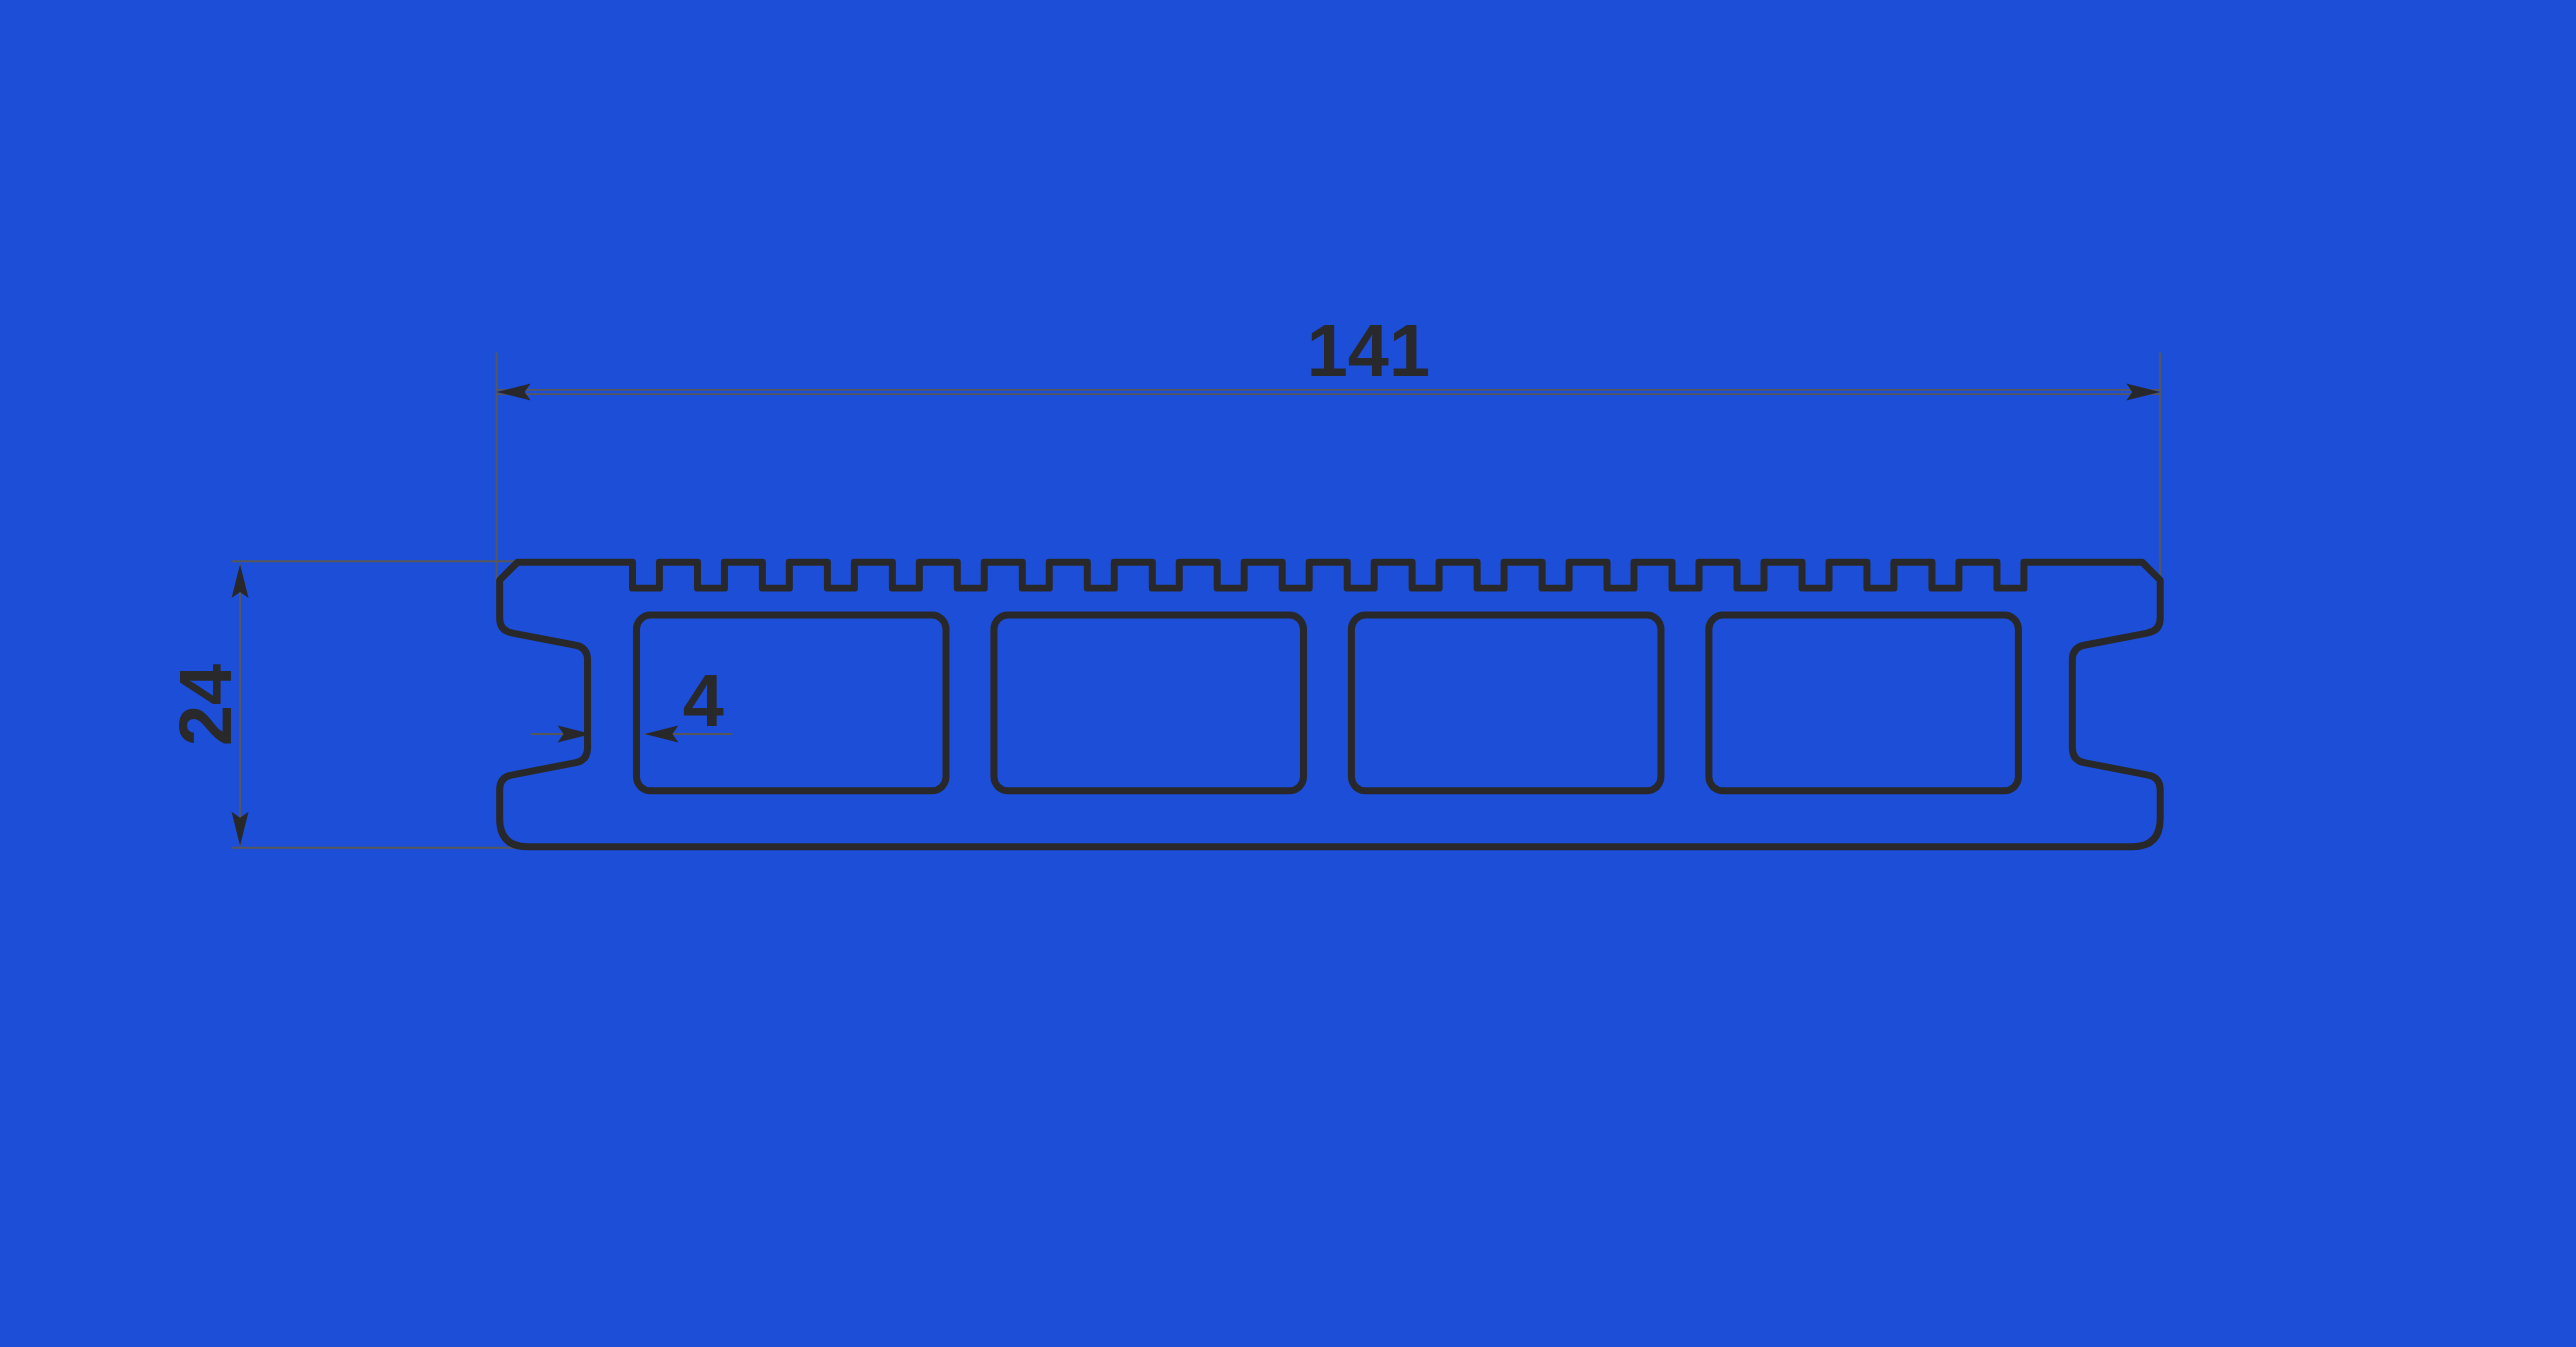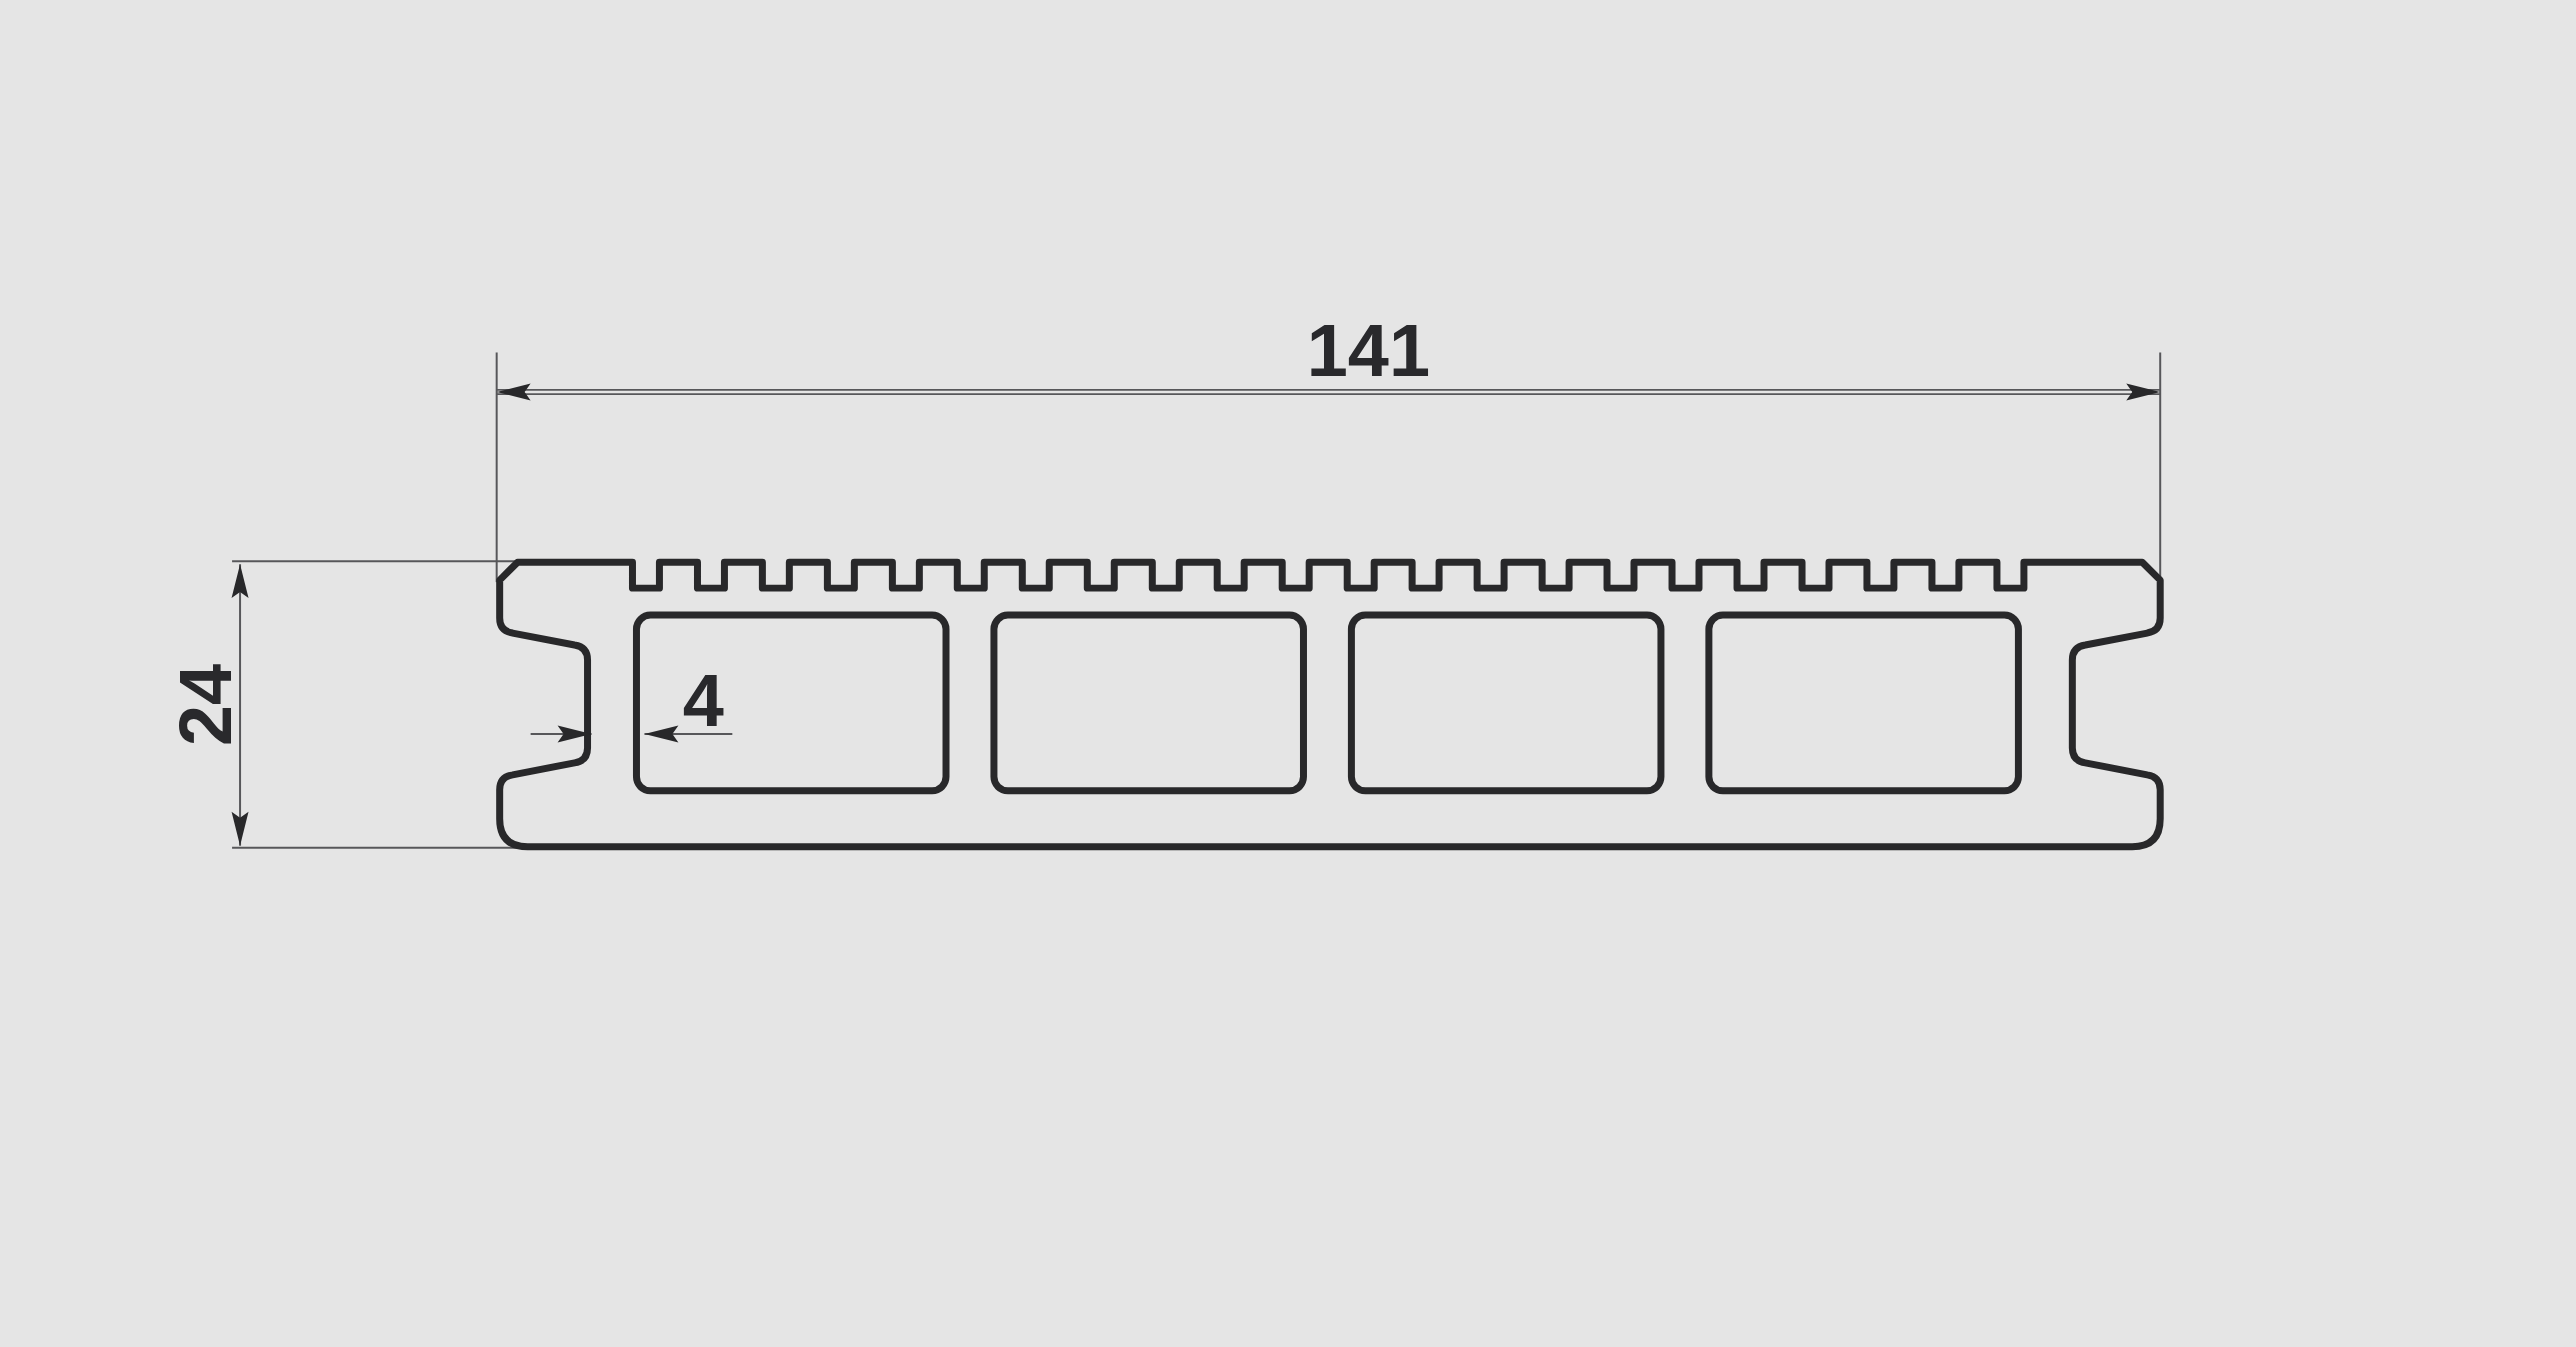--- a/index.html
+++ b/index.html
@@ -4,21 +4,21 @@
 <style>
   html, body {
     margin: 0;
     padding: 0;
     background: #ffffff;
   }
   #canvas {
     position: relative;
     width: 2576px;
     height: 1347px;
-    background: #e5e5e5;
+    background: #1d4ed8;
     overflow: hidden;
     font-family: "Liberation Sans", sans-serif;
   }
   svg { display: block; }
   .dim-label {
     font-family: "Liberation Sans", sans-serif;
     font-weight: 700;
     font-size: 74px;
   }
 </style>

